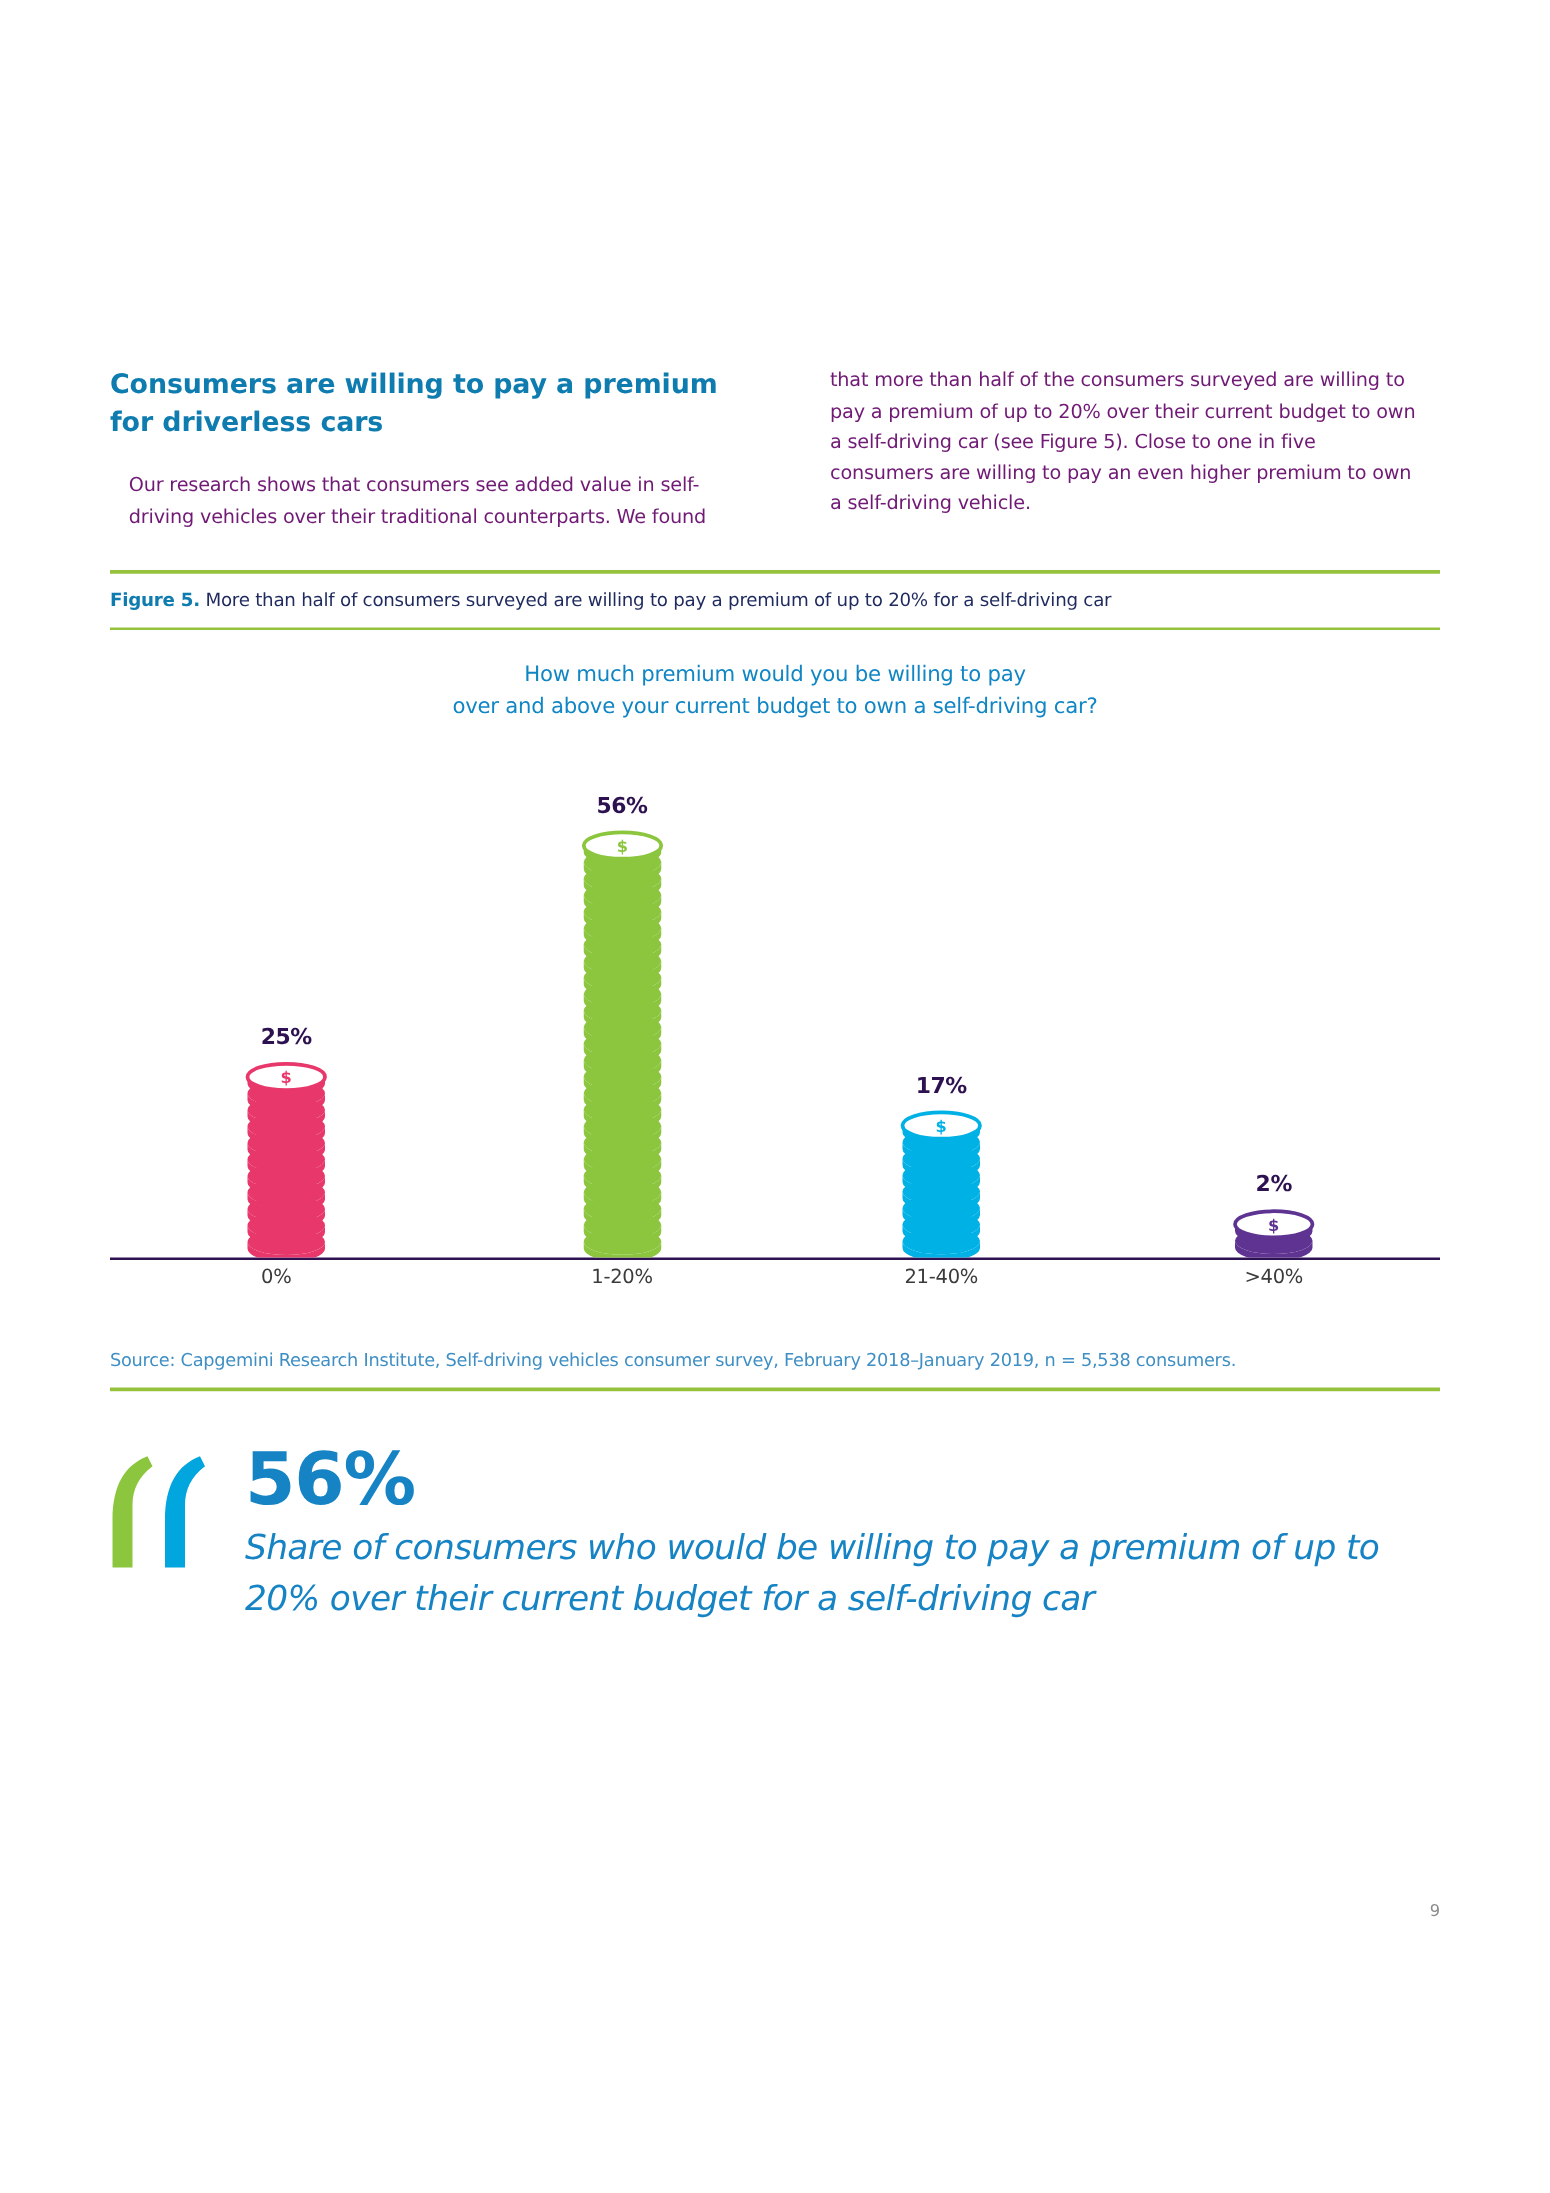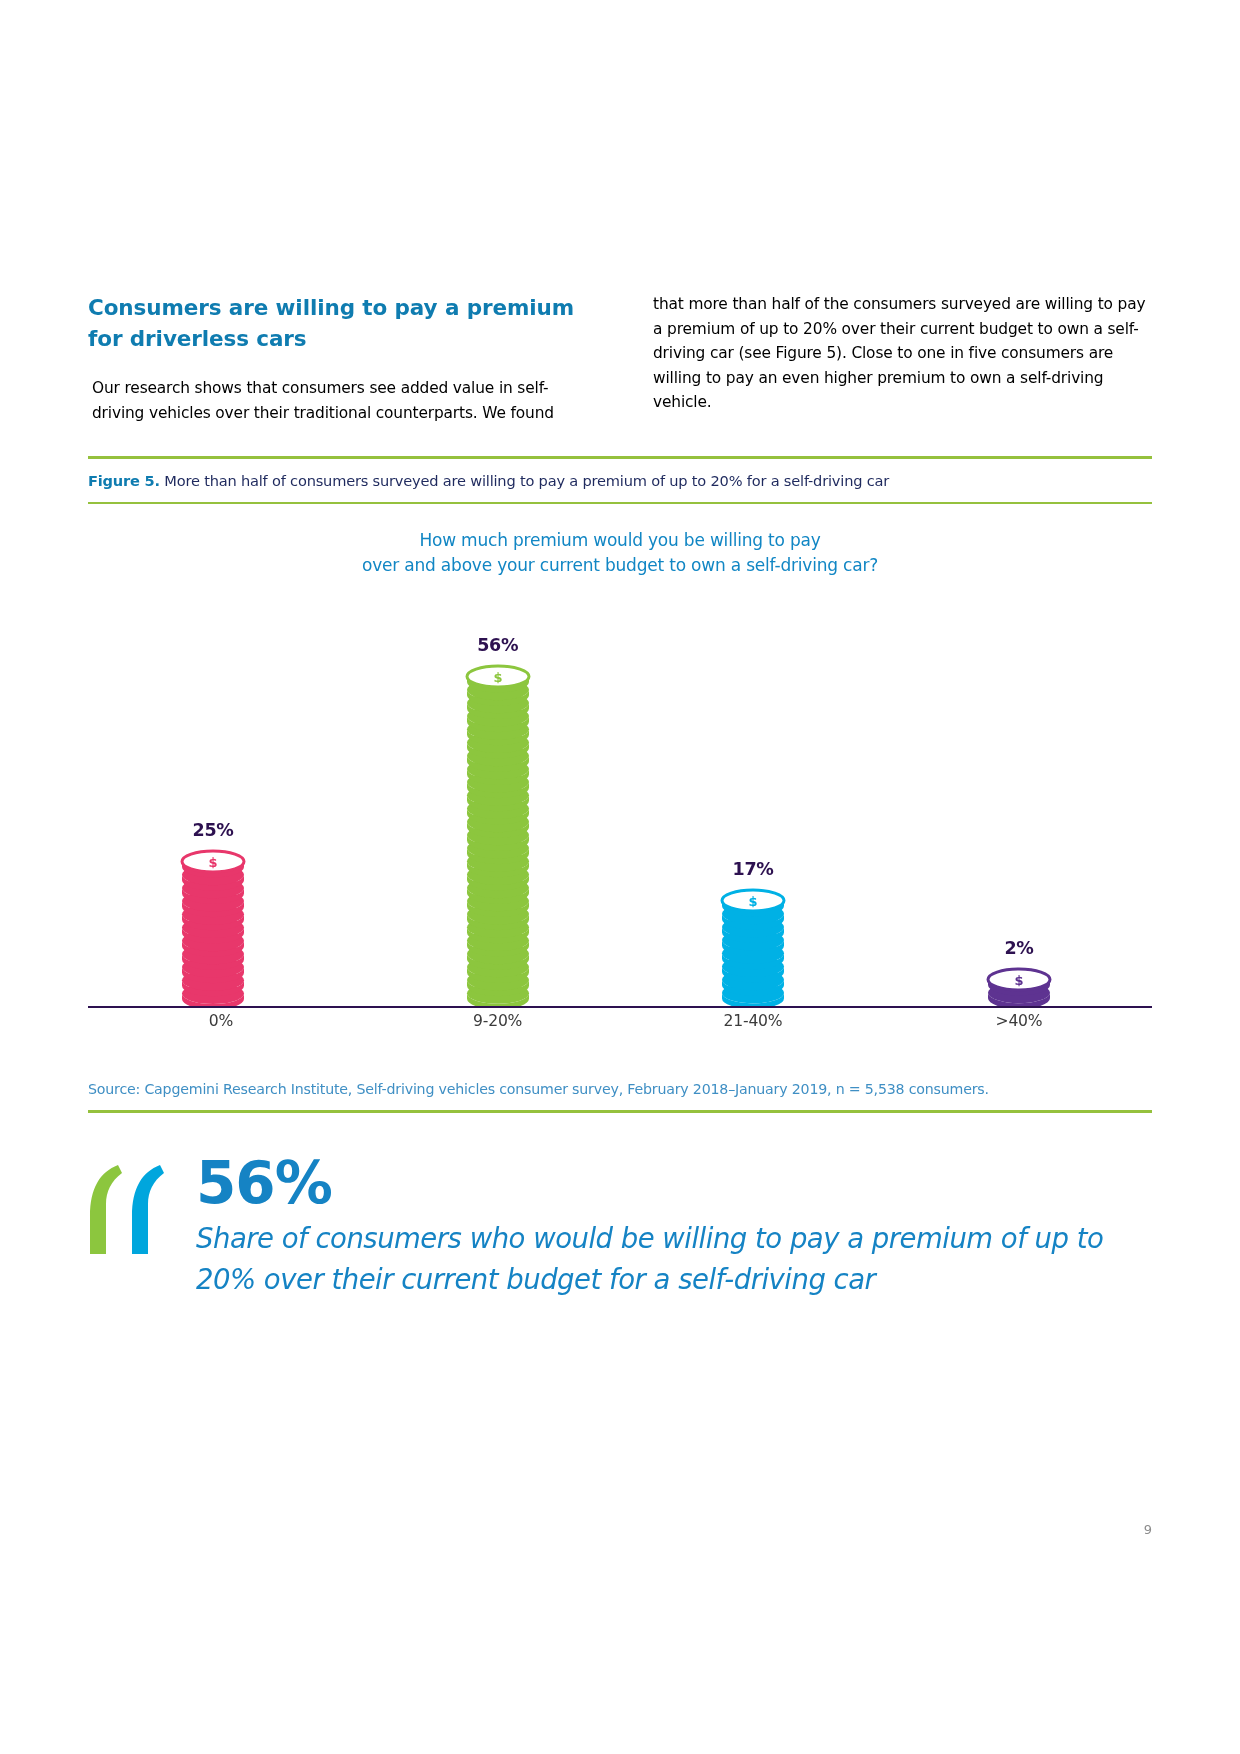--- a/index.html
+++ b/index.html
@@ -41,22 +41,22 @@
     font-size: 21.5px;
     line-height: 31px;
     color: #0f7cb0;
     letter-spacing: -0.1px;
     margin: 0 0 22px 0;
   }
   .body-text {
     font-family: "DejaVu Sans", sans-serif;
     font-size: 15.4px;
     line-height: 24.5px;
-    color: #000000;
-    margin: 4px;
+    color: #701a75;
+    margin: 15px;
     letter-spacing: -0.15px;
   }
   .col-right .body-text { margin-top: 0; }
 
   
   .figure-wrap {
     position: absolute;
     left: 88px;
     top: 456px;
     width: 1064px;
@@ -234,21 +234,21 @@
     <div class="chart-area">
 
       <div class="chart-title">
         <div>How much premium would you be willing to pay</div>
         <div>over and above your current budget to own a self-driving car?</div>
       </div>
 
       <div class="plot">
         <div class="axis-line"></div>
         <div id="bars-host">
-            <div class="bar-slot" style="left: 40px; margin-top: 40px;">
+            <div class="bar-slot" style="left: 56px; margin-top: 40px;">
               <div class="bar-value">25%</div>
               <svg class="stack" width="68" height="157" viewBox="0 0 68 157">
                 <path d="M 3 144.5 a 31 10.5 0 1 0 62 0 l 0 5.544 a 31 10.5 0 1 1 -62 0 Z" fill="#e8376b"></path>
                 <ellipse cx="34" cy="144.5" rx="31" ry="10.5" fill="#e8376b" stroke="#e8376b" stroke-width="0"></ellipse>
                 <path d="M 3 131.3 a 31 10.5 0 1 0 62 0 l 0 5.544 a 31 10.5 0 1 1 -62 0 Z" fill="#e8376b"></path>
                 <ellipse cx="34" cy="131.3" rx="31" ry="10.5" fill="#e8376b" stroke="#e8376b" stroke-width="0"></ellipse>
                 <path d="M 3 118.1 a 31 10.5 0 1 0 62 0 l 0 5.544 a 31 10.5 0 1 1 -62 0 Z" fill="#e8376b"></path>
                 <ellipse cx="34" cy="118.1" rx="31" ry="10.5" fill="#e8376b" stroke="#e8376b" stroke-width="0"></ellipse>
                 <path d="M 3 104.9 a 31 10.5 0 1 0 62 0 l 0 5.544 a 31 10.5 0 1 1 -62 0 Z" fill="#e8376b"></path>
                 <ellipse cx="34" cy="104.9" rx="31" ry="10.5" fill="#e8376b" stroke="#e8376b" stroke-width="0"></ellipse>
@@ -355,21 +355,21 @@
                 <path d="M 3 12.500000000000004 a 31 10.5 0 1 0 62 0 l 0 5.544 a 31 10.5 0 1 1 -62 0 Z" fill="#5e3391"></path>
                 <ellipse cx="34" cy="12.500000000000004" rx="31" ry="10.5" fill="#ffffff" stroke="#5e3391" stroke-width="3"></ellipse>
                 <text x="34" y="17.700000000000003" text-anchor="middle" font-family="&quot;DejaVu Sans&quot;, sans-serif" font-size="13" font-weight="bold" fill="#5e3391">$</text>
               </svg>
             </div>
           </div>
       </div>
 
       <div class="x-labels" id="xlabels-host">
           <div class="x-label" style="left: 48px;">0%</div>
-          <div class="x-label" style="left: 324.64px;">9-20%</div>
+          <div class="x-label" style="left: 324.64px;">1-20%</div>
           <div class="x-label" style="left: 580px;">21-40%</div>
           <div class="x-label" style="left: 846px;">&gt;40%</div>
         </div>
     </div>
 
     <div class="source-line">Source: Capgemini Research Institute, Self-driving vehicles consumer survey, February 2018–January 2019, n = 5,538 consumers.</div>
 
     <div class="rule-green"></div>
   </div>
 

